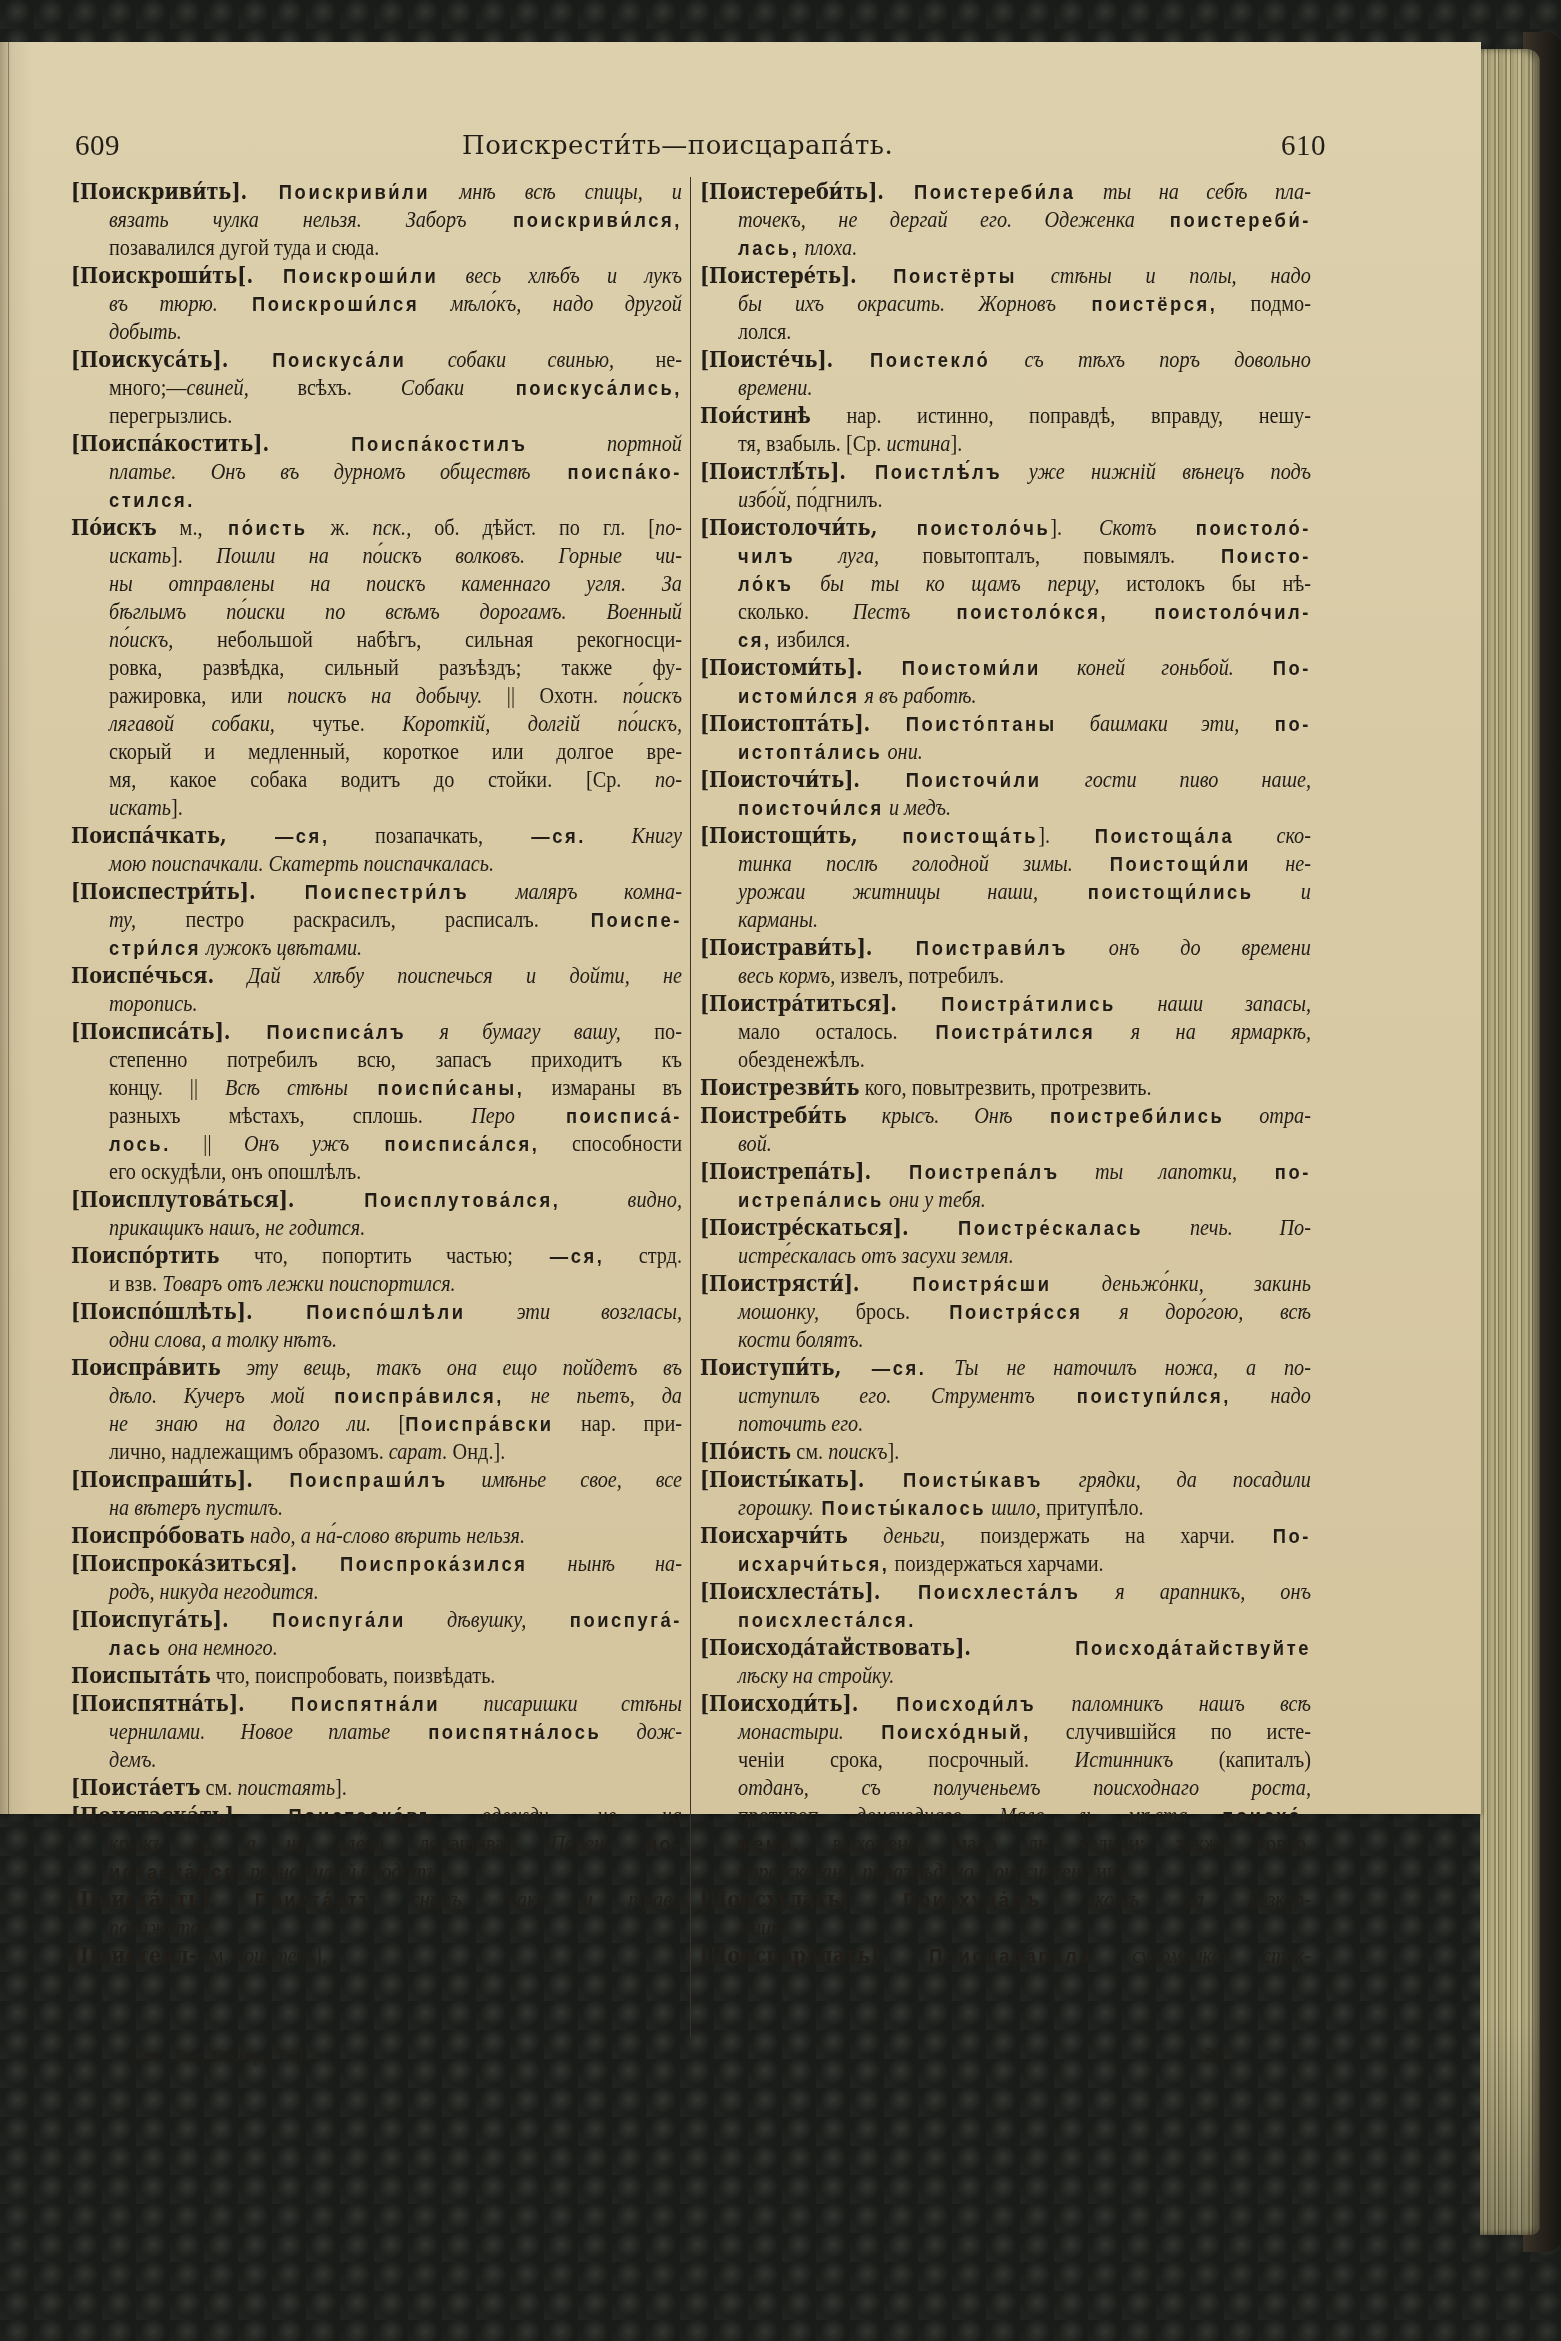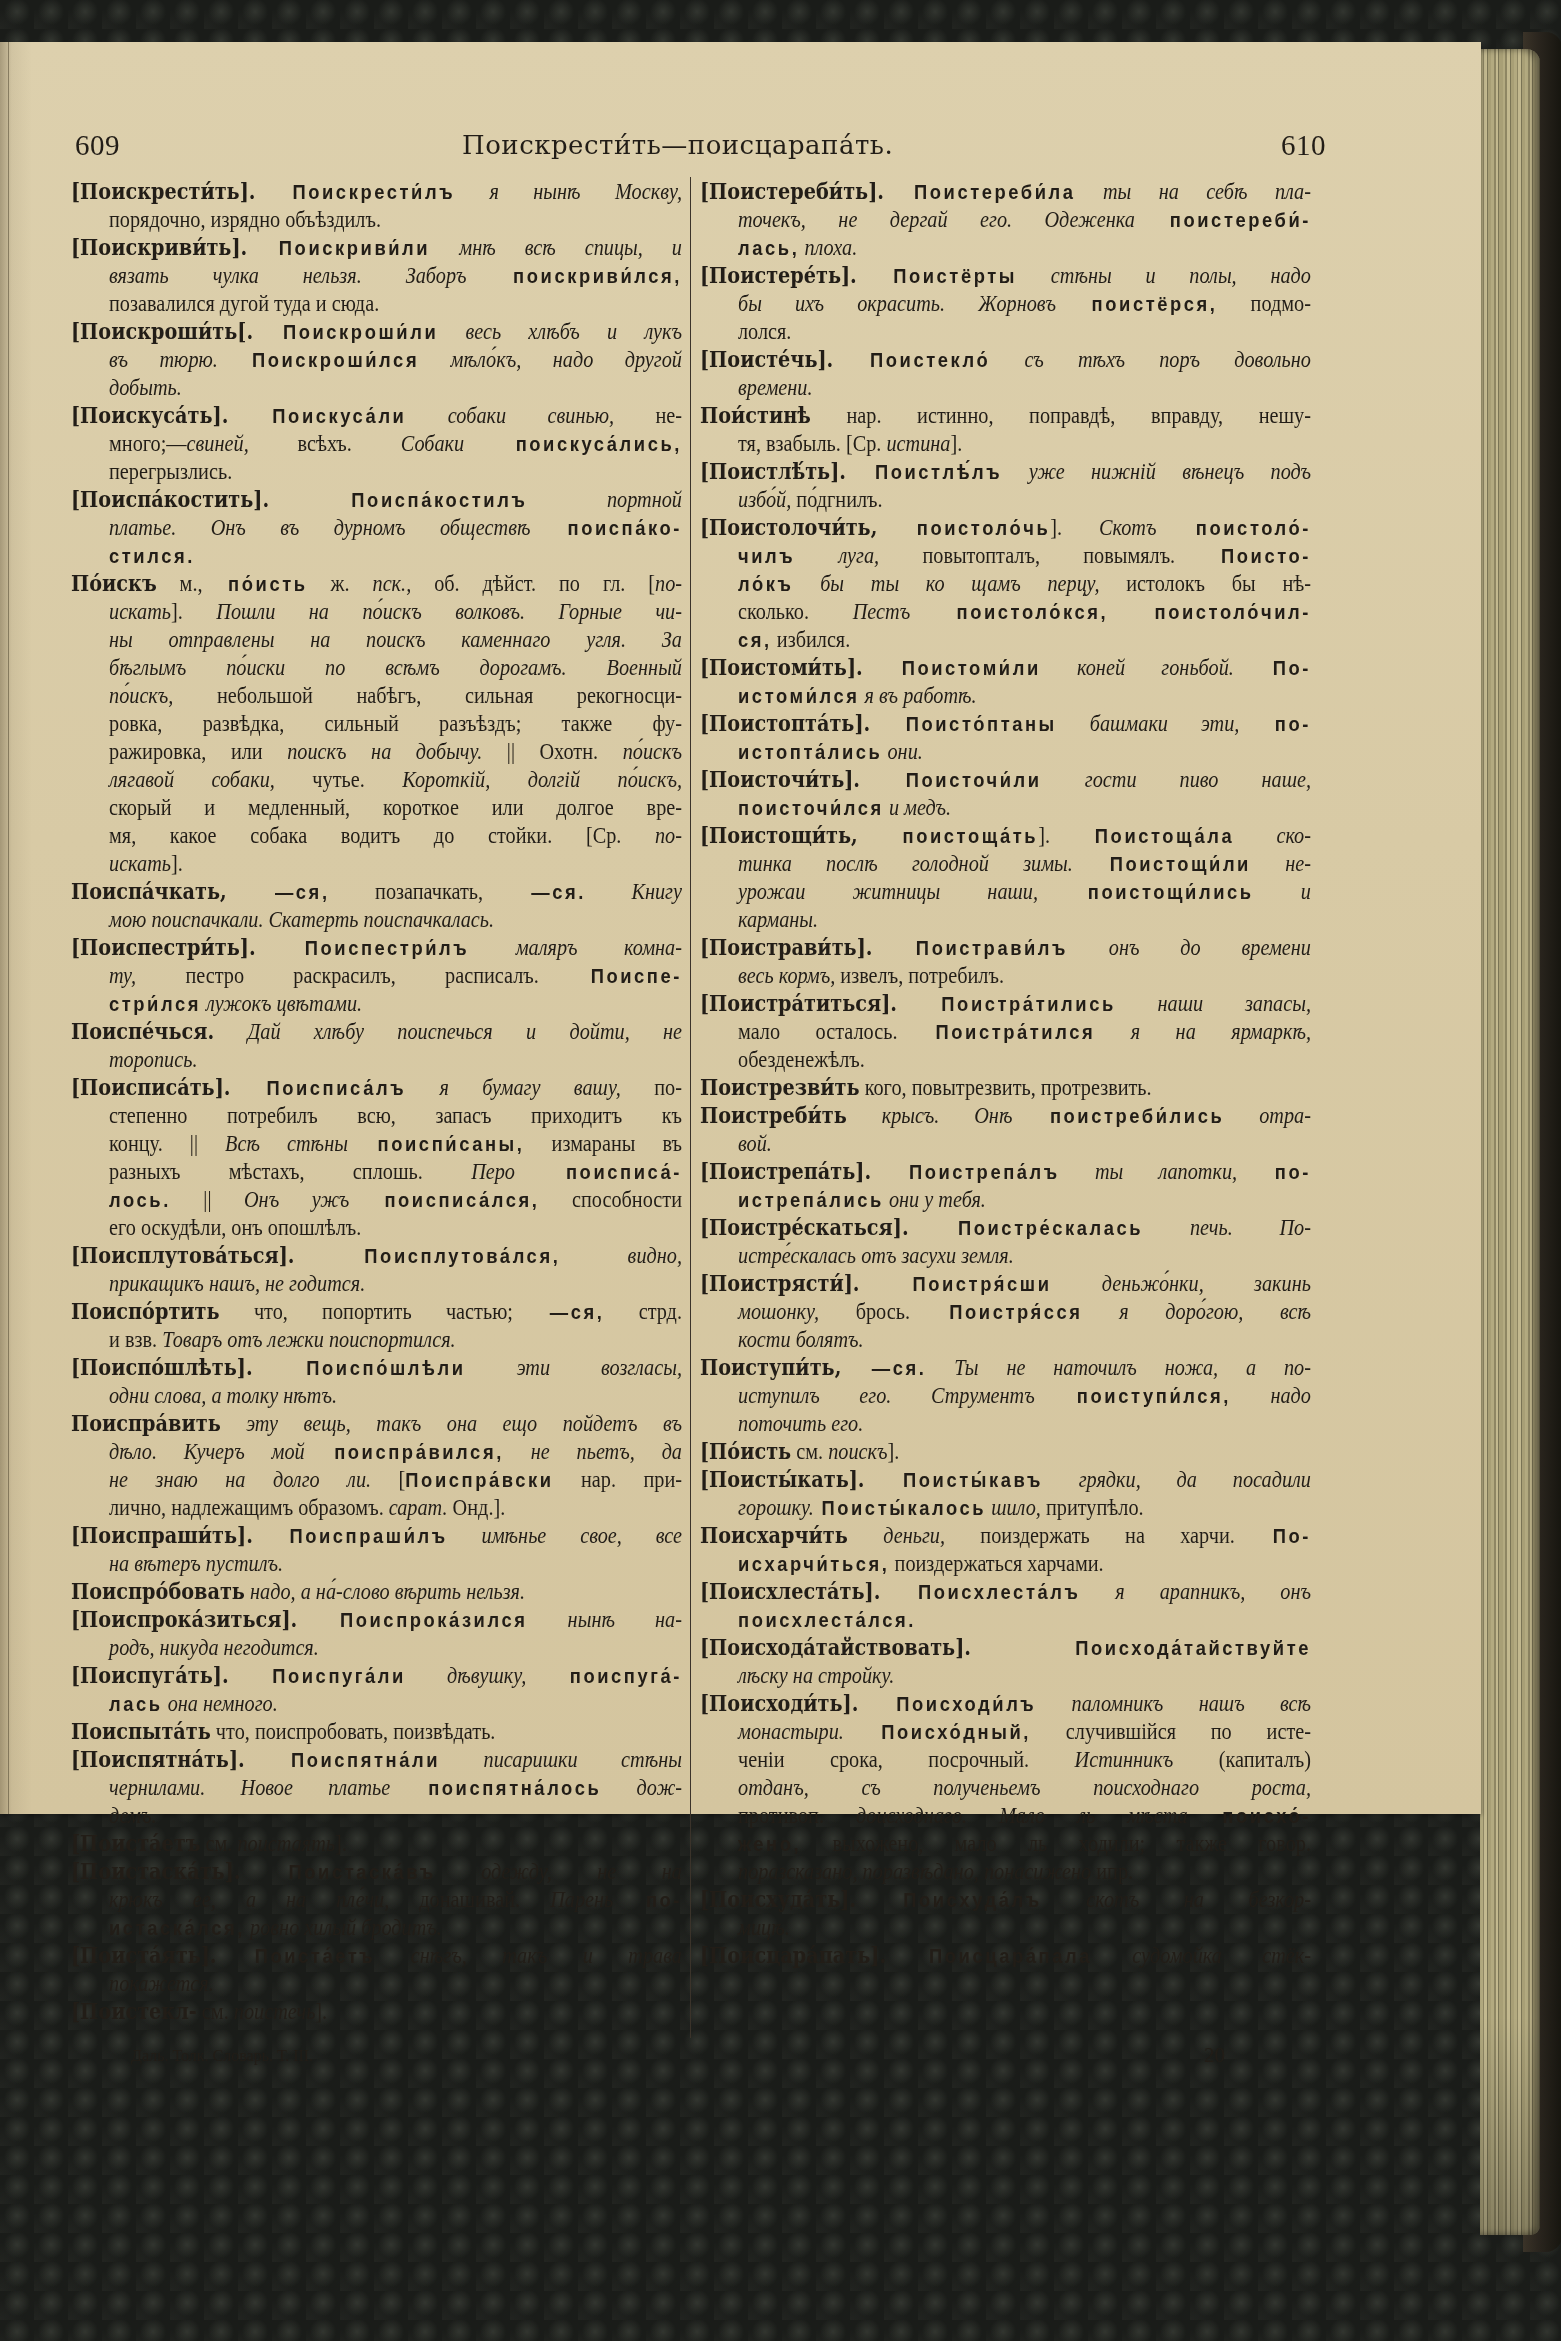--- a/index.html
+++ b/index.html
@@ -89,24 +89,20 @@
 
 <div class="page">
   <div class="gutter-line"></div>
 
   <span class="pno left">609</span>
   <span class="run-title">Поискрести́ть—поисцарапа́ть.</span>
   <span class="pno right">610</span>
 
   <div class="col left">
       <div class="entry">
-        <div class="line"><span class="run-h">[Поискрести́ть].</span><span class="run-s"> Поискрести́лъ</span><span class="run-i"> я нынѣ Москву,</span></div>
-        <div class="line cont end"><span class="run-r">порядочно, изрядно объѣздилъ.</span></div>
-      </div>
-      <div class="entry">
         <div class="line"><span class="run-h">[Поискриви́ть].</span><span class="run-s"> Поискриви́ли</span><span class="run-i"> мнѣ всѣ спицы, и</span></div>
         <div class="line cont"><span class="run-i">вязать чулка нельзя. Заборъ</span><span class="run-s"> поискриви́лся,</span></div>
         <div class="line cont end"><span class="run-r">позавалился дугой туда и сюда.</span></div>
       </div>
       <div class="entry">
         <div class="line"><span class="run-h">[Поискроши́ть[.</span><span class="run-s"> Поискроши́ли</span><span class="run-i"> весь хлѣбъ и лукъ</span></div>
         <div class="line cont"><span class="run-i">въ тюрю.</span><span class="run-s"> Поискроши́лся</span><span class="run-i"> мѣло́къ, надо другой</span></div>
         <div class="line cont end"><span class="run-i">добыть.</span></div>
       </div>
       <div class="entry">

